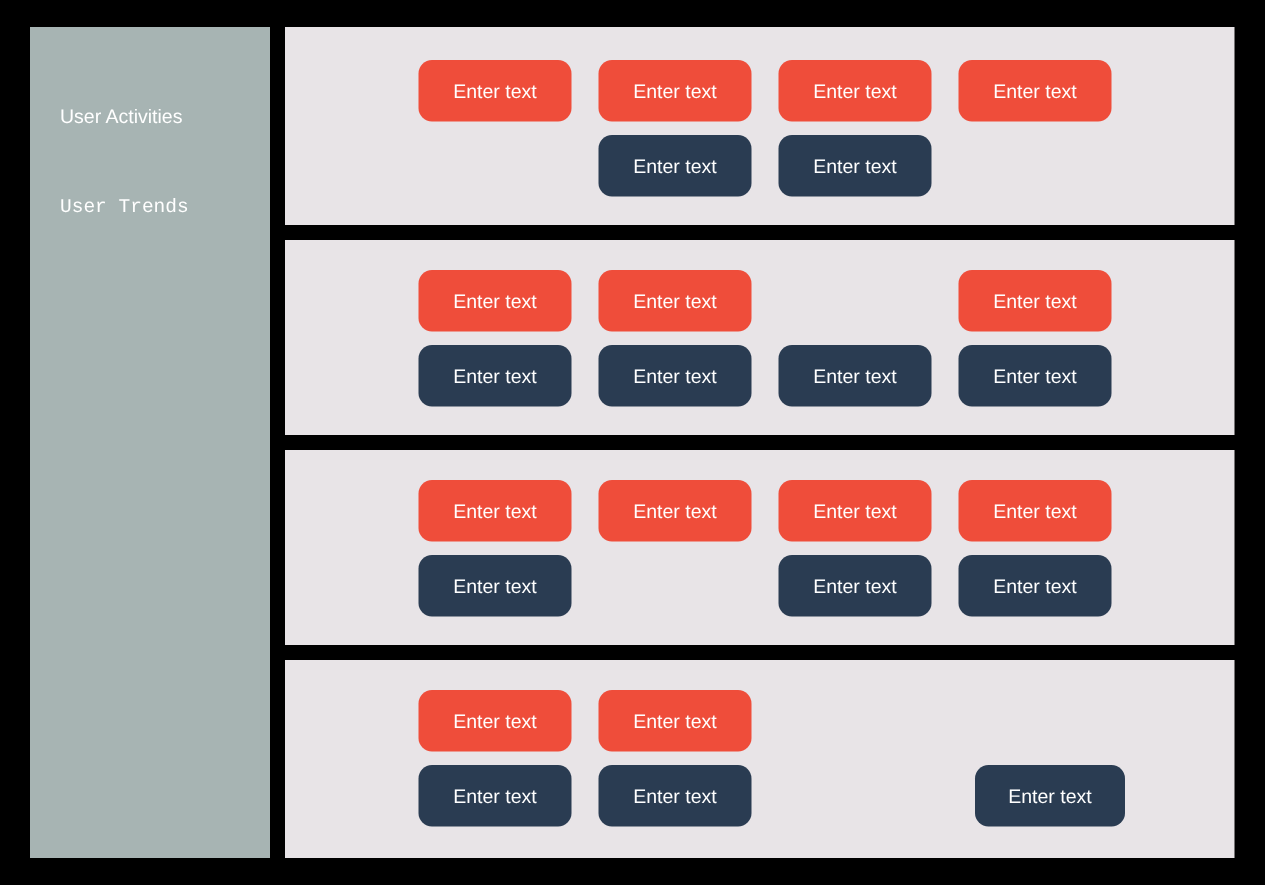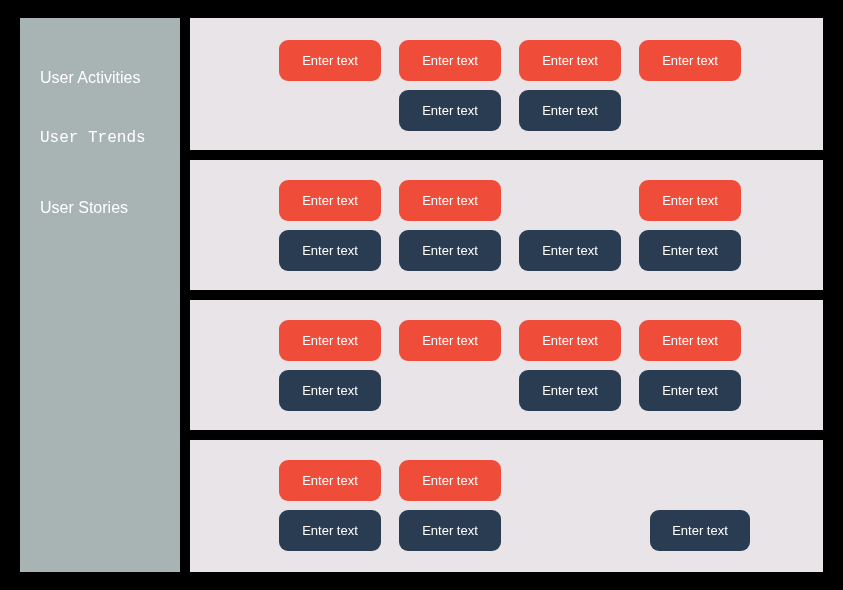--- a/index.html
+++ b/index.html
@@ -26,21 +26,21 @@
     background: #a7b4b3;
     box-sizing: border-box;
   }
   .sidebar-item {
     position: absolute;
     left: 20px;
     width: 130px;
     height: 20px;
     line-height: 20px;
     color: #ffffff;
-    font-size: 16px;
+    font-size: 13px;
     font-family: "Liberation Sans", sans-serif;
     white-space: nowrap;
   }
 
   
   .panel {
     position: absolute;
     left: 190px;
     width: 633px;
     background: #e8e4e7;
@@ -65,21 +65,20 @@
   }
   .btn.red  { background: #ef4d3a; }
   .btn.navy { background: #2a3c52; }
 </style>
 </head>
 <body>
 
 <div id="sidebar" style="background: rgb(167, 180, 179);">
     <div class="sidebar-item" style="top: 50px; color: rgb(255, 255, 255);">User Activities</div>
     <div class="sidebar-item" style="top: 110px; color: rgb(255, 255, 255); font-family: Liberation Mono, monospace;">User Trends</div>
-    <div class="sidebar-item" style="top: 180px; color: rgb(255, 255, 255);">User Stories</div>
   </div>
 <div id="panels-root">
     <div class="panel" style="top: 18px; height: 132px; background: rgb(232, 228, 231);">
       <button class="btn red" style="left: 89px; top: 22px; width: 102px; background: rgb(239, 77, 58); color: rgb(255, 255, 255);">Enter text</button>
       <button class="btn red" style="left: 209px; top: 22px; width: 102px; background: rgb(239, 77, 58); color: rgb(255, 255, 255);">Enter text</button>
       <button class="btn red" style="left: 329px; top: 22px; width: 102px; background: rgb(239, 77, 58); color: rgb(255, 255, 255);">Enter text</button>
       <button class="btn red" style="left: 449px; top: 22px; width: 102px; background: rgb(239, 77, 58); color: rgb(255, 255, 255);">Enter text</button>
       <button class="btn navy" style="left: 209px; top: 72px; width: 102px; background: rgb(42, 60, 82); color: rgb(255, 255, 255);">Enter text</button>
       <button class="btn navy" style="left: 329px; top: 72px; width: 102px; background: rgb(42, 60, 82); color: rgb(255, 255, 255);">Enter text</button>
     </div>

